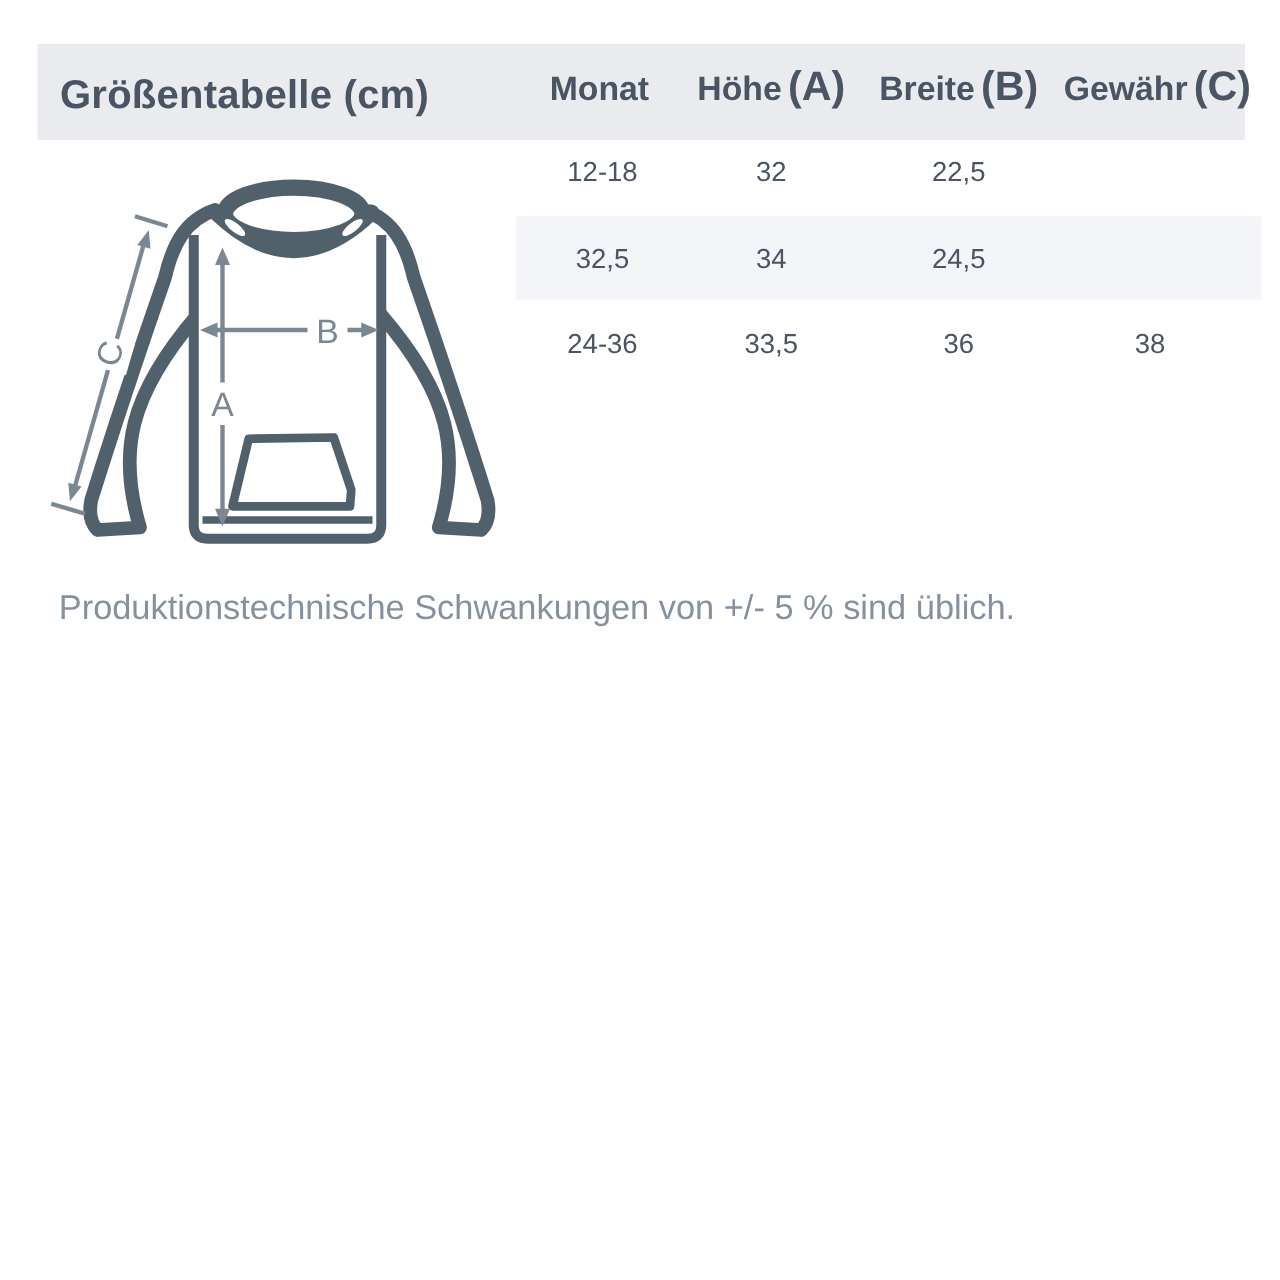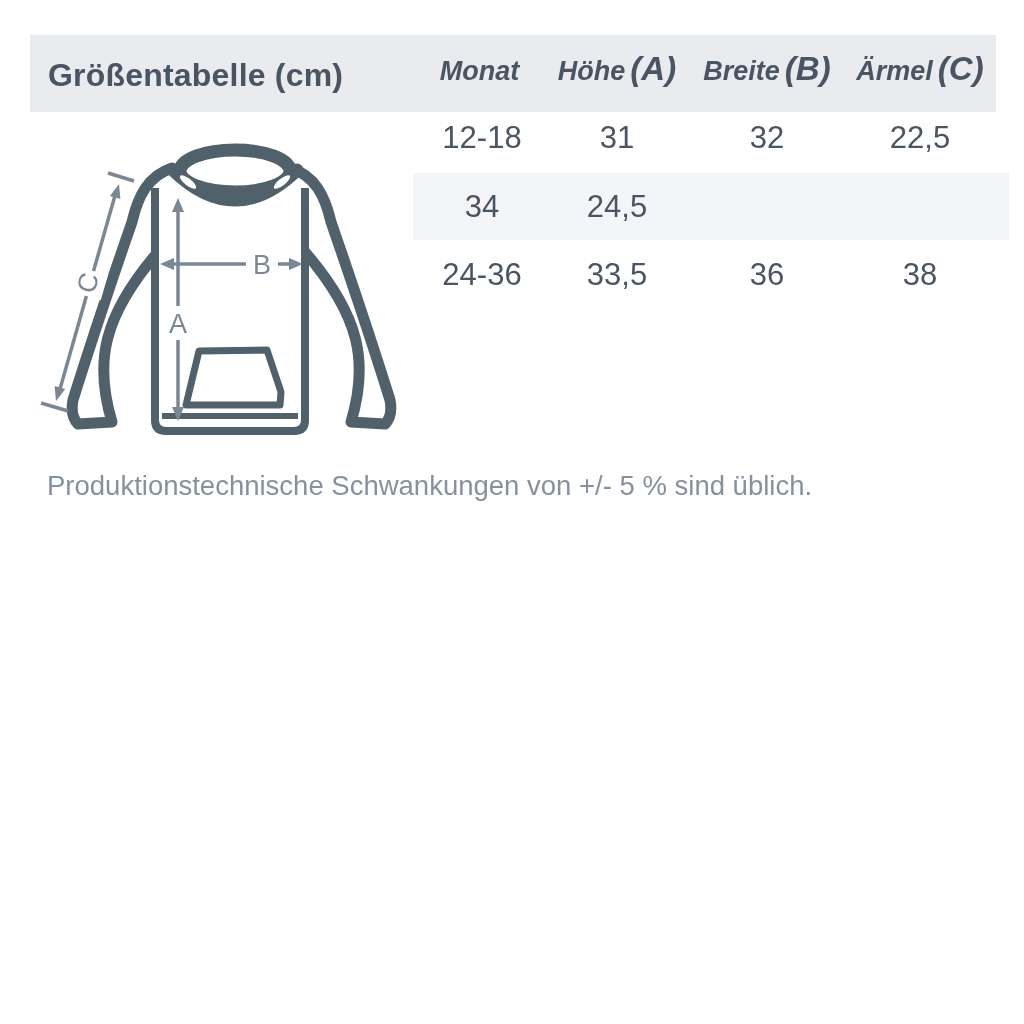--- a/index.html
+++ b/index.html
@@ -3,25 +3,25 @@
 <meta charset="utf-8">
 <style>
   html,body{margin:0;padding:0;background:#fff;}
   .canvas{position:relative;width:1024px;height:1024px;background:#fff;overflow:hidden;
           font-family:"Liberation Sans","DejaVu Sans",sans-serif;}
   .band{position:absolute;left:30px;top:35px;width:966px;height:77px;background:#e9ebee;}
   .title{position:absolute;left:48px;top:38px;margin:0;height:74px;line-height:74px;
          font-size:32px;font-weight:bold;color:#4a5462;letter-spacing:0.2px;}
   .size-table{position:absolute;left:413px;top:35px;width:596px;color:#4a5462;}
   .thead,.trow{display:grid;grid-template-columns:138px 132px 168px 158px;align-items:center;}
-  .thead{height:67px;font-weight:bold;font-size:27px;font-style:italic;}
+  .thead{height:67px;font-weight:bold;font-size:27px;}
   .th,.td{text-align:center;}
   .th:nth-child(4),.td:nth-child(4){padding-right:20px;}
   .paren{font-size:33px;margin-left:5px;}
-  .trow{font-size:31px;}
+  .trow{font-size:22px;}
   .r1{height:71px;}
   .r2{height:67px;background:#f4f5f8;}
   .r3{height:70px;}
   .diagram{position:absolute;left:0;top:128px;}
   .dim-label{font-size:27px;font-weight:500;fill:#7b8793;}
   .note{position:absolute;left:47px;top:468px;width:940px;font-size:27.5px;line-height:36px;
         color:#8691a0;}
   .note .prefix{font-weight:bold;color:#6f7b8d;}
 </style>
 </head>
@@ -31,29 +31,29 @@
 
   <div class="band"></div>
 
   <h1 class="title">Größentabelle (cm)</h1>
 
   <div class="size-table">
     <div class="thead">
       <div class="th"><span>Monat</span><span class="paren"></span></div>
       <div class="th"><span>Höhe</span><span class="paren">(A)</span></div>
       <div class="th"><span>Breite</span><span class="paren">(B)</span></div>
-      <div class="th"><span>Ärmel</span><span class="paren">(C)</span></div>
+      <div class="th"><span>Gewähr</span><span class="paren">(C)</span></div>
     </div>
     <div class="trow r1">
       <div class="td">12-18</div>
-      <div class="td">31</div>
       <div class="td">32</div>
       <div class="td">22,5</div>
     </div>
     <div class="trow r2">
+      <div class="td">32,5</div>
       <div class="td">34</div>
       <div class="td">24,5</div>
     </div>
     <div class="trow r3">
       <div class="td">24-36</div>
       <div class="td">33,5</div>
       <div class="td">36</div>
       <div class="td">38</div>
     </div>
   </div>

